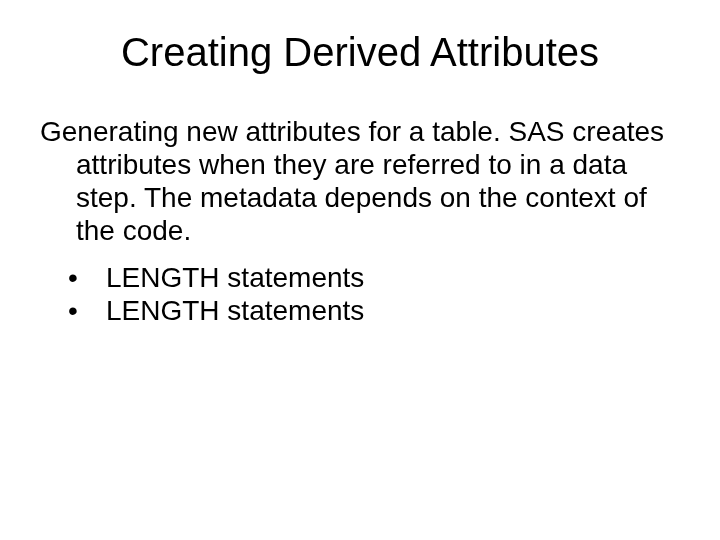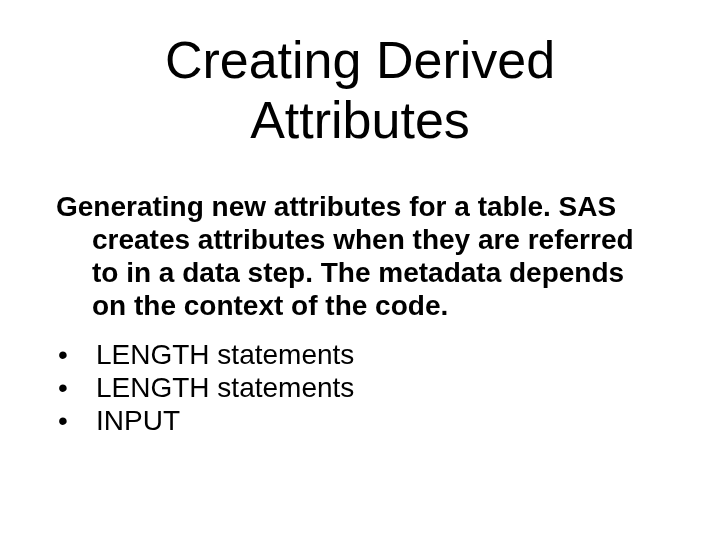--- a/index.html
+++ b/index.html
@@ -11,39 +11,38 @@
     font-family: Arial, Helvetica, sans-serif;
     color: #000000;
   }
   .slide {
     width: 720px;
     height: 540px;
     box-sizing: border-box;
     padding: 30px 40px 40px 40px;
   }
   .title {
-    font-size: 52px;
+    font-size: 40px;
     text-align: center;
     margin: 0 0 40px 0;
     font-weight: normal;
     padding: 0 20px;
   }
   .body {
     font-size: 28px;
     line-height: 1.18;
   }
   .paragraph {
-    margin: 16px;
+    margin: 0;
     padding-left: 36px;
     text-indent: -36px;
-    font-weight: bold;
   }
   ul.bullets {
     list-style: none;
-    margin: 4px;
+    margin: 14px;
     padding: 0;
   }
   ul.bullets li {
     position: relative;
     padding-left: 52px;
     margin: 0;
   }
   ul.bullets li::before {
     content: "•";
     position: absolute;
@@ -56,16 +55,15 @@
 </head>
 <body>
 
 <div class="slide">
   <h1 class="title">Creating Derived Attributes</h1>
   <div class="body">
     <p class="paragraph">Generating new attributes for a table.  SAS creates attributes when they are referred to in a data step.  The metadata depends on the context of the code.</p>
     <ul class="bullets">
       <li>LENGTH statements</li>
       <li>LENGTH statements</li>
-      <li>INPUT</li>
     </ul>
   </div>
 </div>
 
 </body></html>

